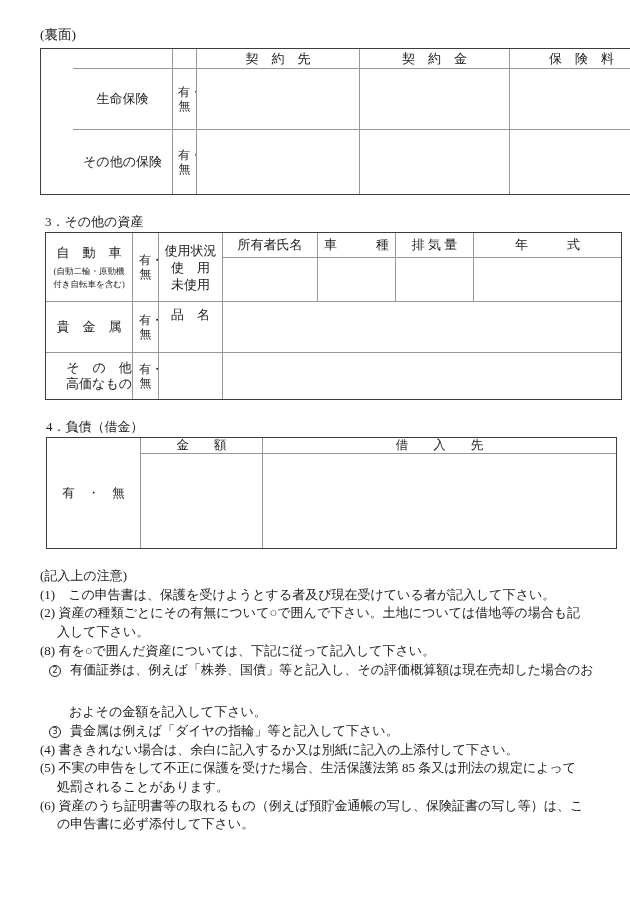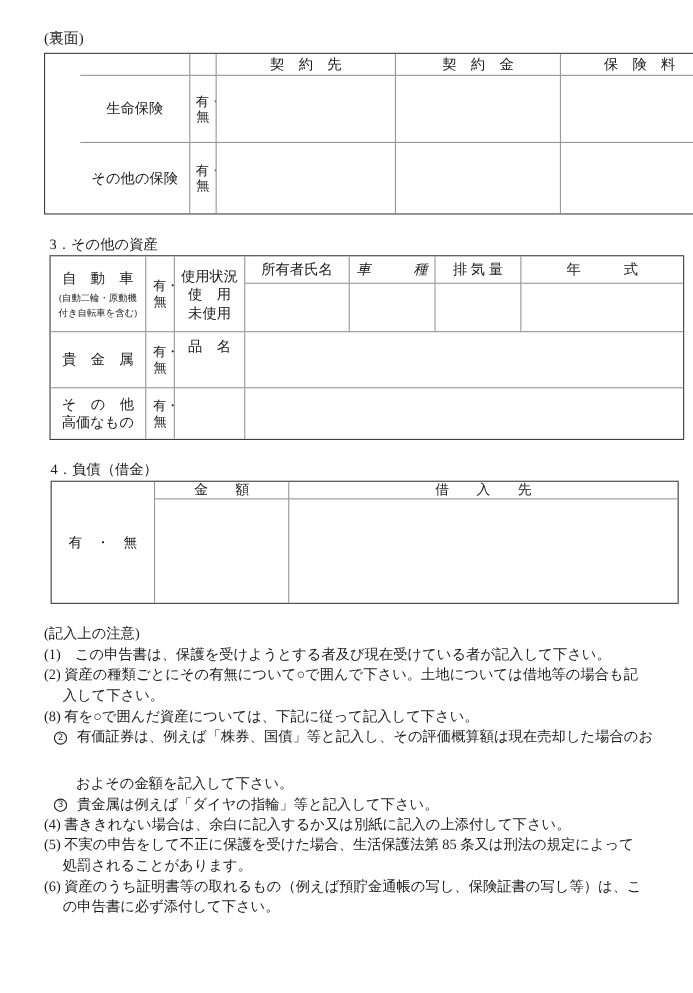--- a/index.html
+++ b/index.html
@@ -101,37 +101,37 @@
   <div class="c span2" style="grid-column:2;">
       <div class="yumu">有・無</div>
     </div>
   <div class="c span2" style="grid-column:3;">
       <div class="preline usage">使用状況
 使　用
 未使用</div>
     </div>
 
   <div class="c" style="grid-column:4; grid-row:1;">所有者氏名</div>
-  <div class="c" style="grid-column:5; grid-row:1;font-style:italic;">車　　　種</div>
+  <div class="c" style="grid-column:5; grid-row:1;">車　　　種</div>
   <div class="c" style="grid-column:6; grid-row:1;">排 気 量</div>
   <div class="c nr" style="grid-column:7; grid-row:1;">年　　　式</div>
 
   <div class="c" style="grid-column:4; grid-row:2;"></div>
   <div class="c" style="grid-column:5; grid-row:2;"></div>
   <div class="c" style="grid-column:6; grid-row:2;"></div>
   <div class="c nr" style="grid-column:7; grid-row:2;"></div>
 
   <div class="c" style="grid-column:1; grid-row:3;">貴　金　属</div>
   <div class="c" style="grid-column:2; grid-row:3;">
       <div class="yumu">有・無</div>
     </div>
   <div class="c top-cell" style="grid-column:3; grid-row:3;">品　名</div>
   <div class="c nr wide3" style="grid-row:3;"></div>
 
-  <div class="c nb" style="grid-column:1; grid-row:4;">
+  <div class="c nb" style="grid-column:1; grid-row:4;justify-content:flex-end;">
       <div class="preline">そ　の　他
 高価なもの</div>
     </div>
   <div class="c nb" style="grid-column:2; grid-row:4;">
       <div class="yumu">有・無</div>
     </div>
   <div class="c nb" style="grid-column:3; grid-row:4;"></div>
   <div class="c nr nb wide3" style="grid-row:4;"></div>
 </div>
 

